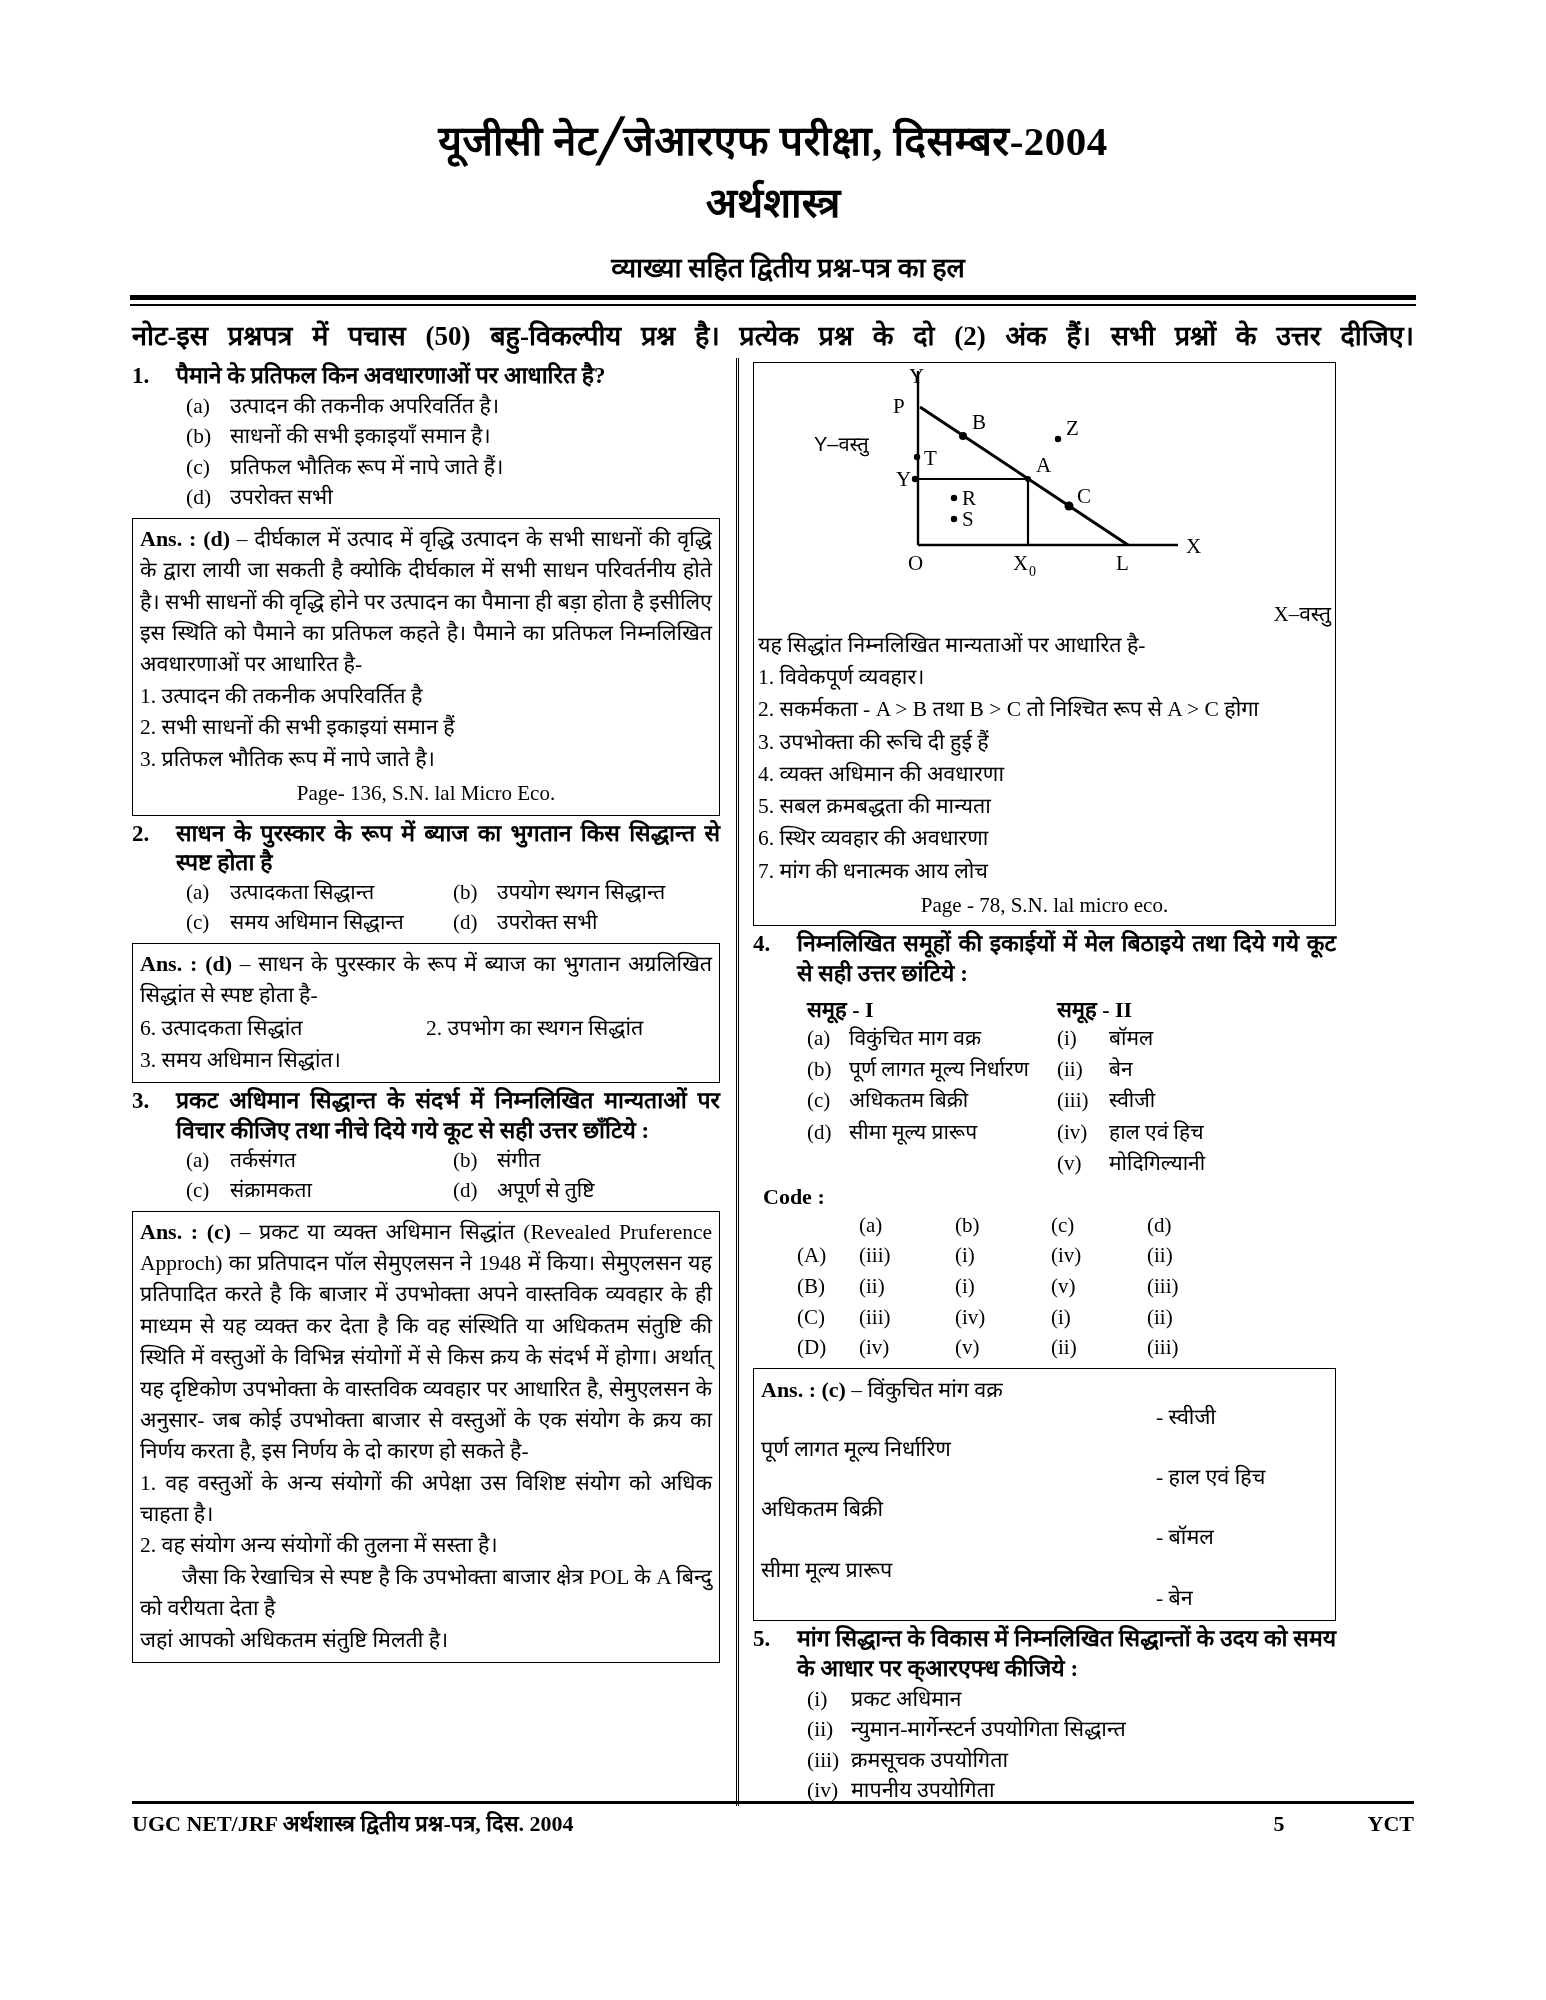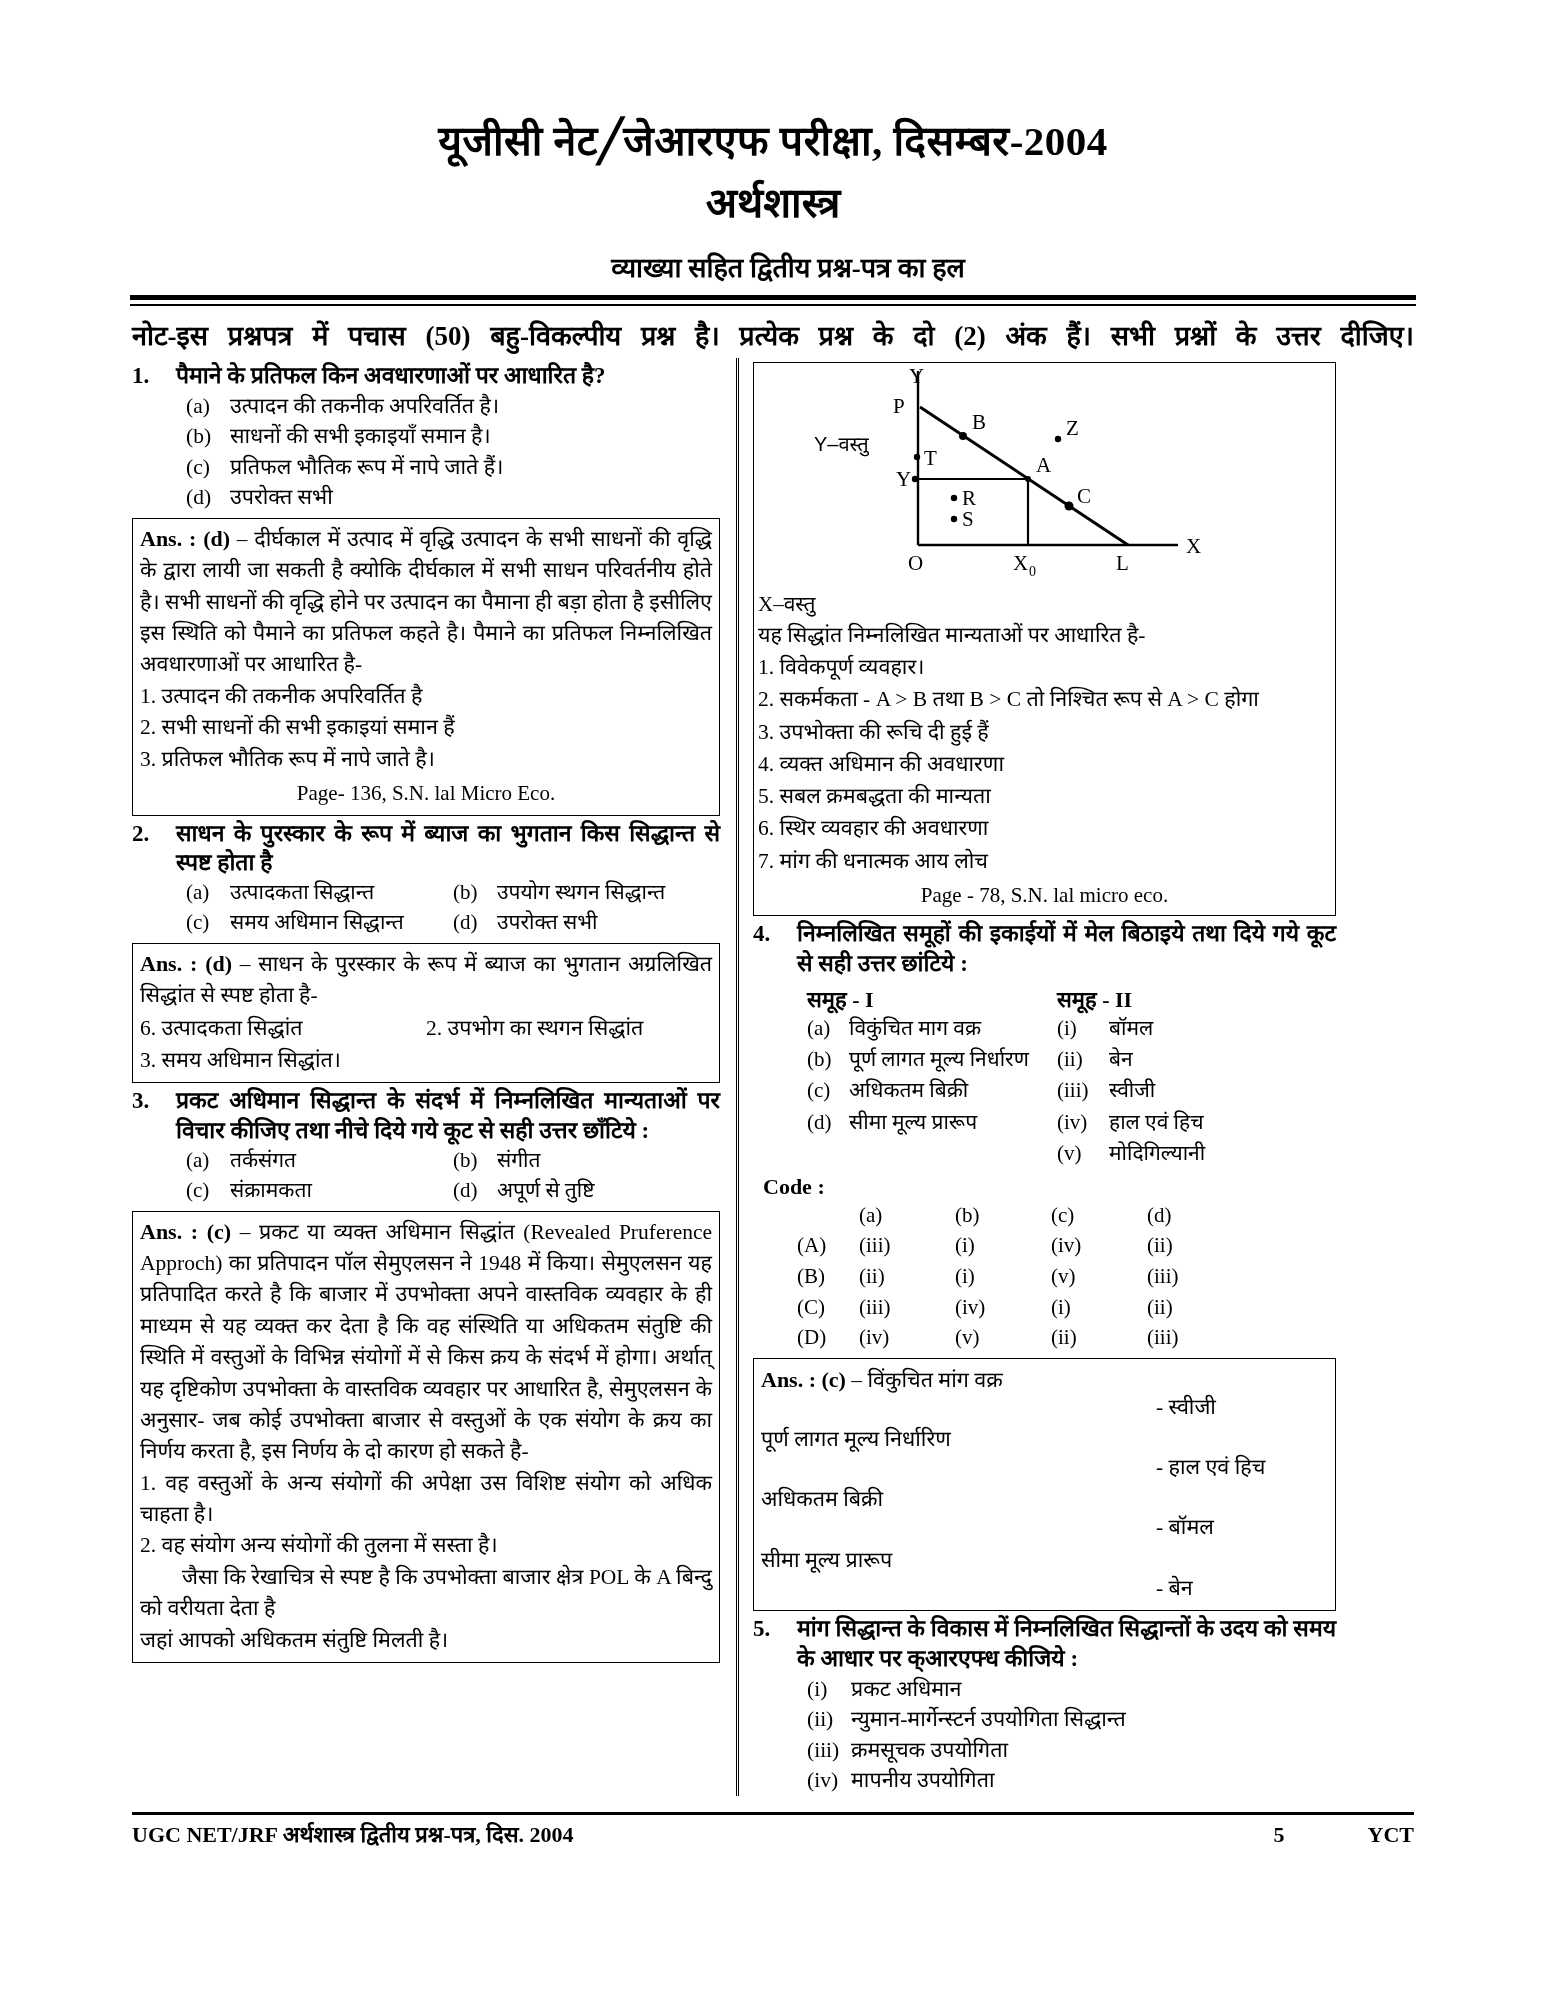--- a/index.html
+++ b/index.html
@@ -39,42 +39,42 @@
   
   .ansbox{border:1.6px solid #000;padding:4px 7px 6px 7px;margin-top:5px;font-size:21.5px;
           line-height:1.46;text-align:justify;}
   .ansbox p{margin:0;}
   .ansbox .lead{font-weight:bold;font-size:22px;}
   .src{text-align:center;font-size:21px;margin-top:3px;font-family:"Liberation Serif",serif;}
   .indent{text-indent:42px;}
 
   
   .figbox{border:1.6px solid #000;padding:4px;margin-top:4px;}
-  .figcap{text-align:left;font-size:21px;margin-top:0px;}
+  .figcap{text-align:right;font-size:21px;margin-top:10px;}
 
   
   .grp-head{display:flex;margin-left:54px;font-size:22px;font-weight:bold;margin-top:4px;}
   .grp-head .g1{width:250px;}
   .mrow{display:flex;margin-left:54px;font-size:21px;line-height:1.48;}
   .mrow .mk{flex:0 0 42px;}
   .mrow .mv{width:208px;}
   .mrow .nk{flex:0 0 52px;}
   .mrow .nv{flex:1;}
   .codelbl{font-size:22px;font-weight:bold;margin-top:5px;margin-left:10px;}
   .ctbl{margin-left:44px;font-size:21px;line-height:1.46;}
   .ctbl .crow{display:flex;}
   .ctbl .cc{width:96px;}
   .ctbl .cl{width:62px;}
 
   .anslist{display:flex;font-size:21.5px;line-height:1.5;}
   .anslist .al{flex:1;}
   .anslist .ar{width:172px;margin-top:28px;}
 
   
-  .foot{position:absolute;left:132px;right:132px;bottom:48px;}
+  .foot{position:absolute;left:132px;right:132px;bottom:59px;}
   .foot-rule{border-top:3px solid #000;margin-bottom:3px;}
   .foot-in{display:flex;align-items:baseline;font-size:22px;font-weight:bold;}
   .foot-l{flex:1;}
   .foot-c{width:90px;text-align:center;}
   .foot-r{width:90px;text-align:right;}
   svg{display:block;}
 </style>
 </head>
 <body>
 

